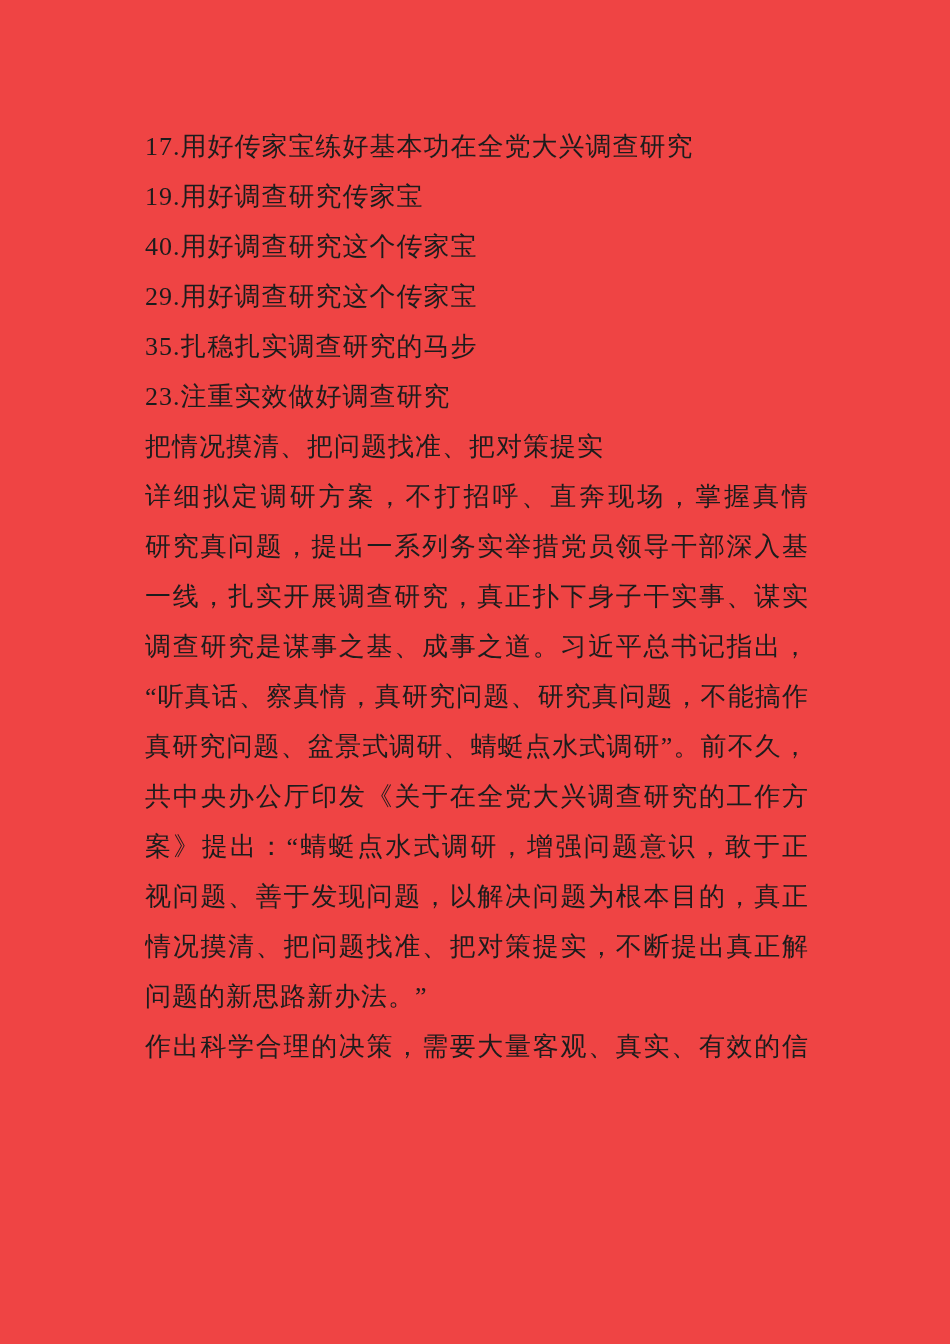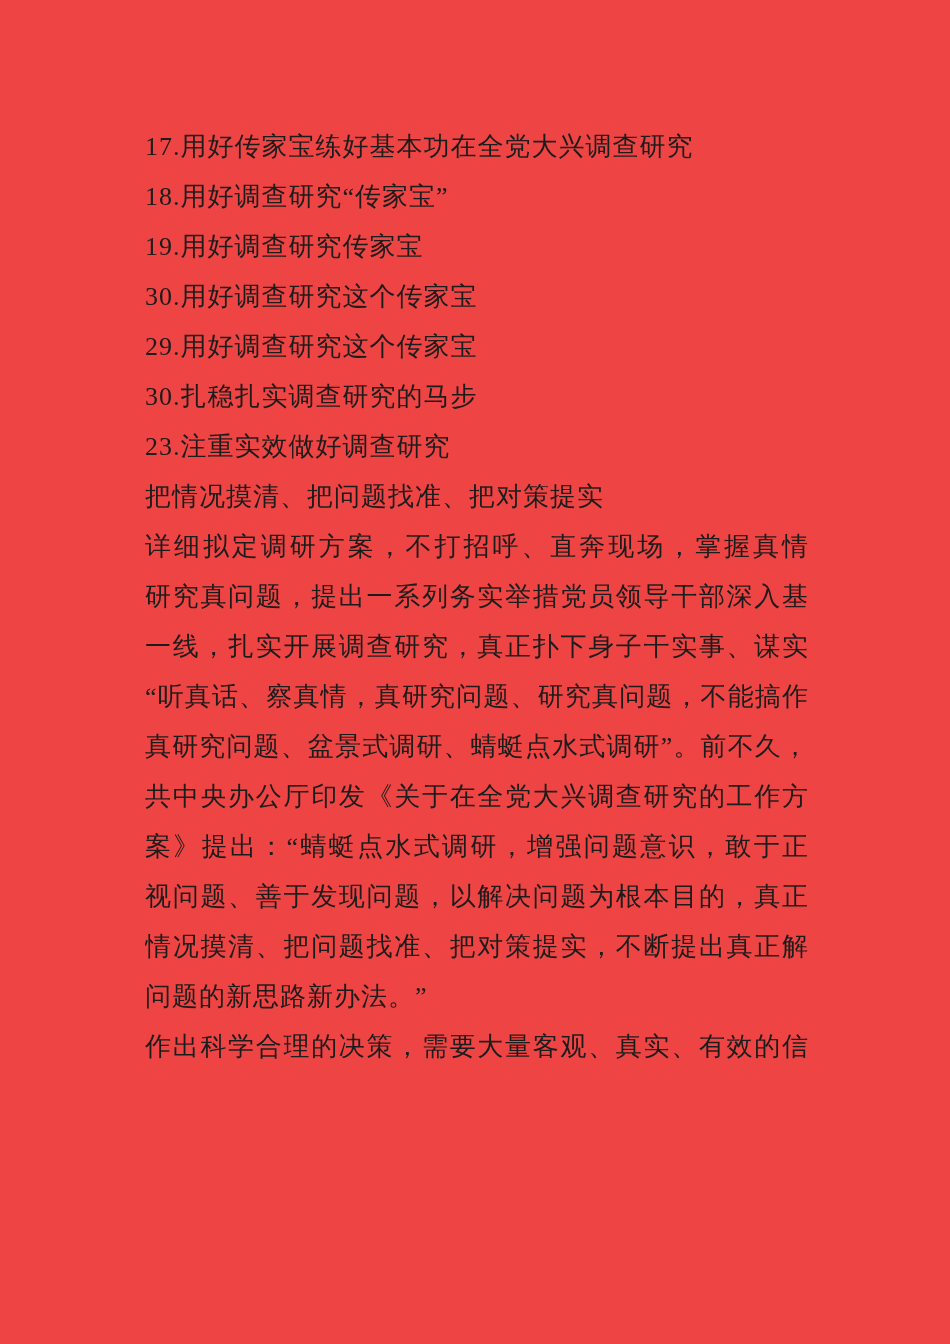--- a/index.html
+++ b/index.html
@@ -38,33 +38,33 @@
     text-align-last: justify;
   }
 </style>
 </head>
 <body>
 
 <div class="page">
   <div class="content">
 
     <div class="line">17.用好传家宝练好基本功在全党大兴调查研究</div>
-    <div class="line">18.用好调查研究“传家宝”</div>
     <div class="line">19.用好调查研究传家宝</div>
-    <div class="line">30.用好调查研究这个传家宝</div>
+    <div class="line">40.用好调查研究这个传家宝</div>
     <div class="line">29.用好调查研究这个传家宝</div>
-    <div class="line">30.扎稳扎实调查研究的马步</div>
+    <div class="line">35.扎稳扎实调查研究的马步</div>
     <div class="line">23.注重实效做好调查研究</div>
 
     <div class="line">把情况摸清、把问题找准、把对策提实</div>
 
     <div class="line just">详细拟定调研方案，不打招呼、直奔现场，掌握真情况、</div>
     <div class="line just">研究真问题，提出一系列务实举措党员领导干部深入基层</div>
     <div class="line just">一线，扎实开展调查研究，真正扑下身子干实事、谋实招</div>
 
+    <div class="line just">调查研究是谋事之基、成事之道。习近平总书记指出，</div>
     <div class="line just">“听真话、察真情，真研究问题、研究真问题，不能搞作</div>
     <div class="line just">真研究问题、盆景式调研、蜻蜓点水式调研”。前不久，中</div>
     <div class="line just">共中央办公厅印发《关于在全党大兴调查研究的工作方</div>
     <div class="line just">案》提出：“蜻蜓点水式调研，增强问题意识，敢于正</div>
     <div class="line just">视问题、善于发现问题，以解决问题为根本目的，真正把</div>
     <div class="line just">情况摸清、把问题找准、把对策提实，不断提出真正解决</div>
     <div class="line">问题的新思路新办法。”</div>
 
     <div class="line just">作出科学合理的决策，需要大量客观、真实、有效的信息</div>
 

